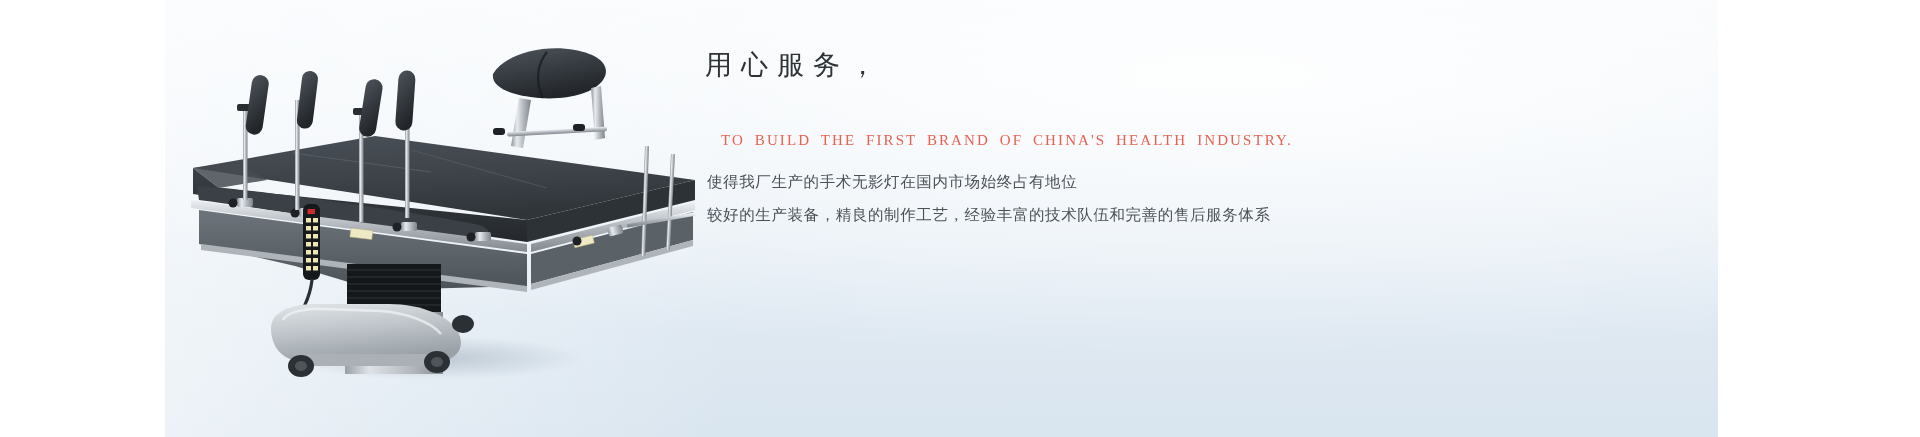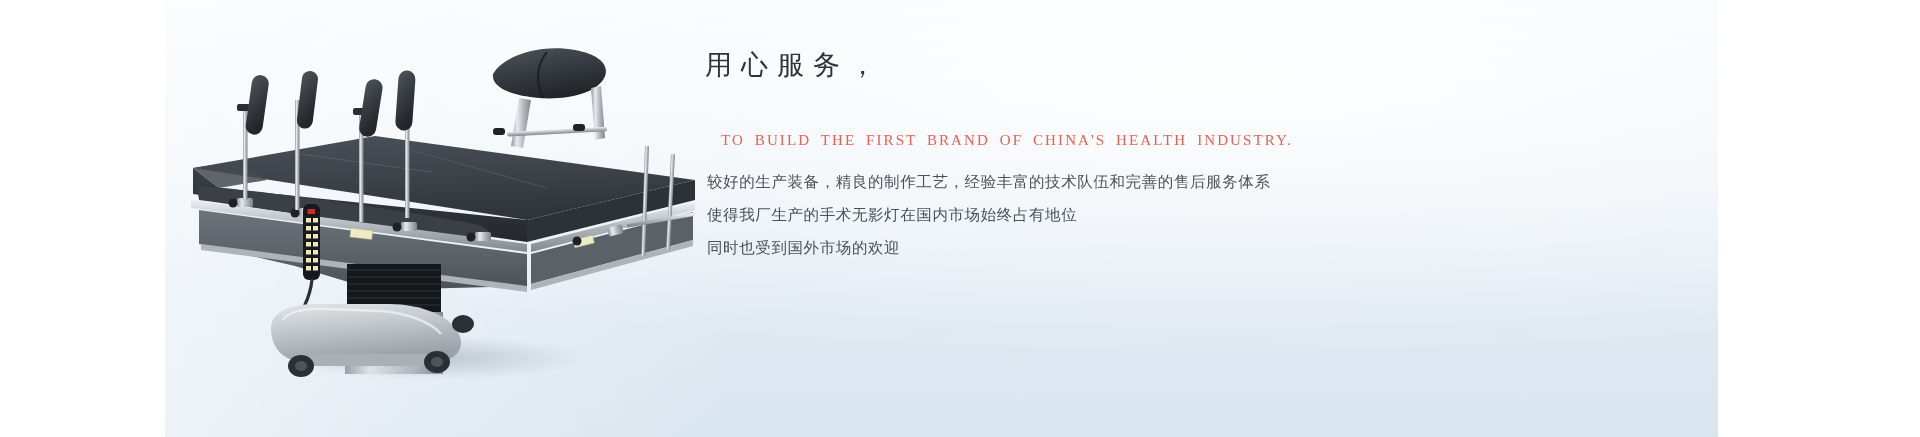--- a/index.html
+++ b/index.html
@@ -325,20 +325,19 @@
       </svg>
     </div>
 
     <div class="copy">
 
       <div class="headline">用心服务，</div>
 
       <div class="tagline">TO BUILD THE FIRST BRAND OF CHINA'S HEALTH INDUSTRY.</div>
 
       <div class="body-lines">
+        <div class="body-line">使得我厂生产的手术无影灯在国内市场始终占有地位</div>
         <div class="body-line">较好的生产装备，精良的制作工艺，经验丰富的技术队伍和完善的售后服务体系</div>
-        <div class="body-line">使得我厂生产的手术无影灯在国内市场始终占有地位</div>
-        <div class="body-line">同时也受到国外市场的欢迎</div>
       </div>
 
     </div>
   </div>
 </div>
 
 </body></html>

